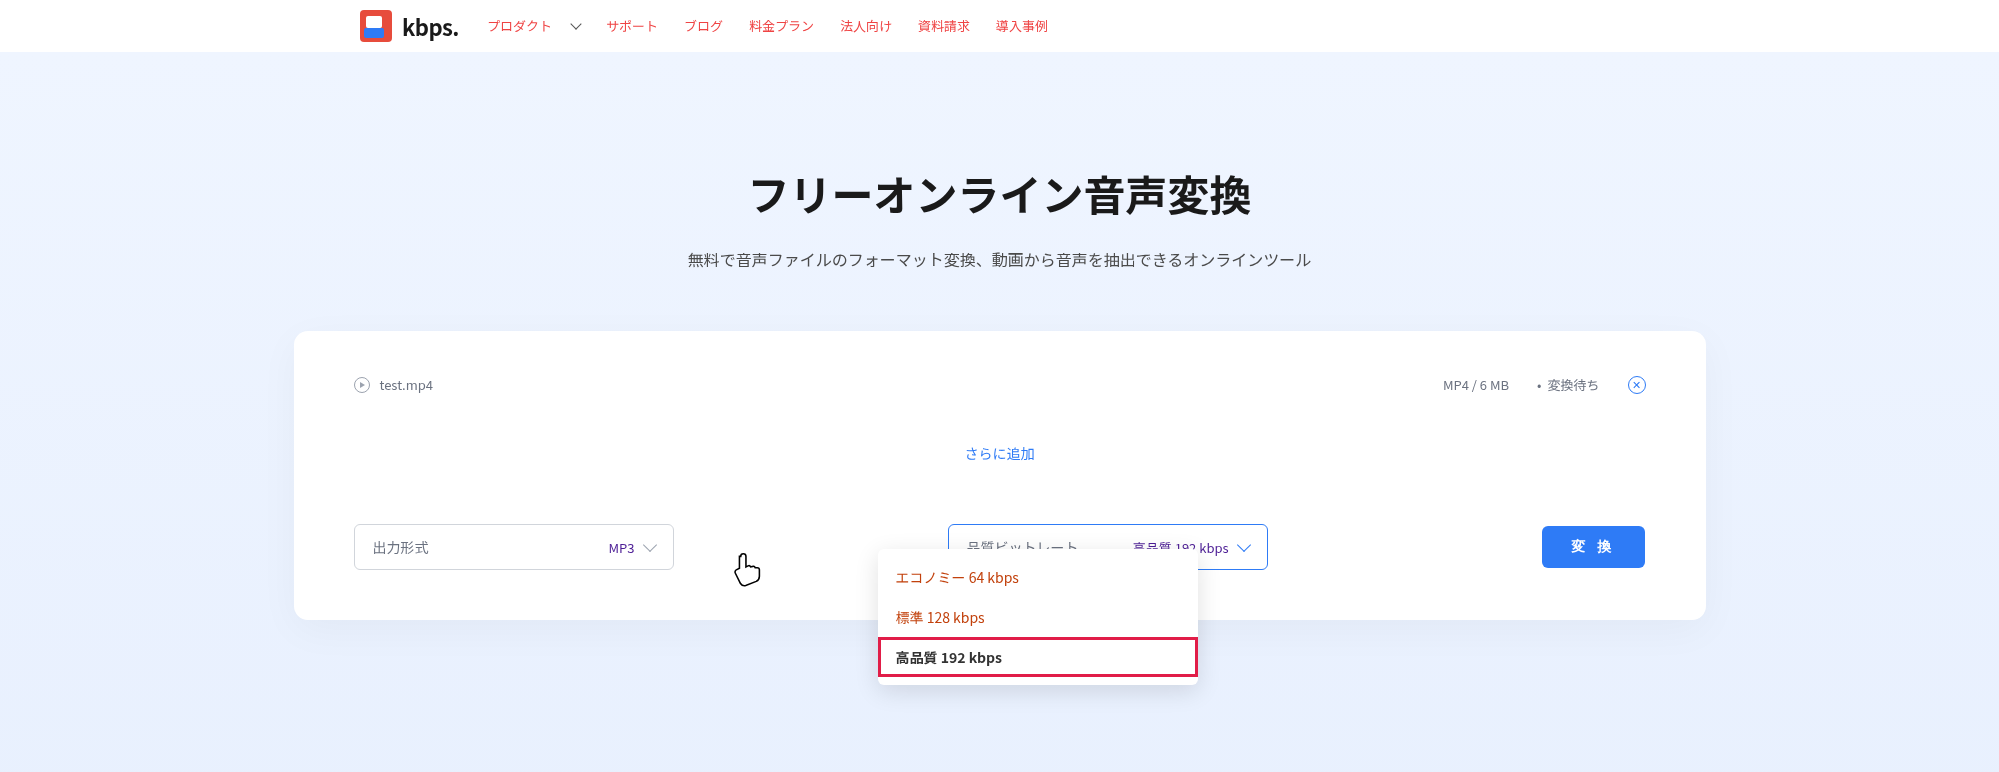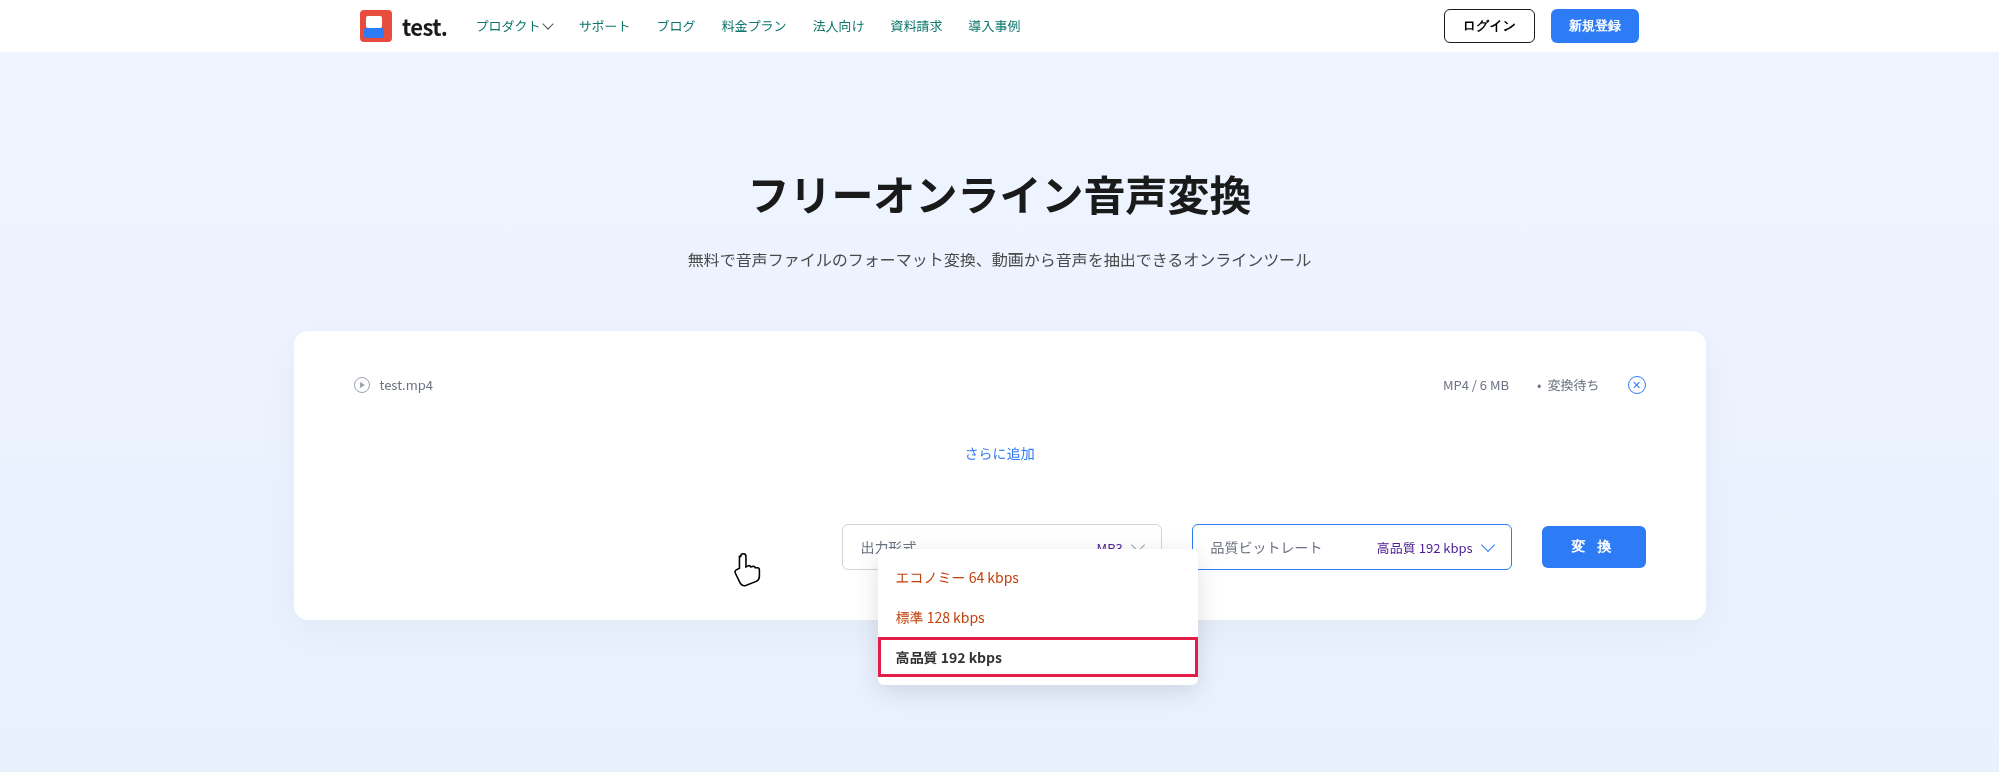--- a/index.html
+++ b/index.html
@@ -65,25 +65,25 @@
       font-weight: 700;
       letter-spacing: -0.5px;
     }
     .nav {
       display: flex;
       align-items: center;
       gap: 26px;
     }
     .nav-item {
       font-size: 13px;
-      color: #0f766e;
-      cursor: pointer;
-      display: flex;
-      align-items: center;
-      gap: 4px;
+      color: #ef4444;
+      cursor: pointer;
+      display: flex;
+      align-items: center;
+      gap: 20px;
     }
     .header-right {
       display: flex;
       align-items: center;
       gap: 16px;
     }
     .btn-outline {
       border: 1.5px solid #1a1a1a;
       background: #fff;
       padding: 7px 18px;
@@ -187,22 +187,22 @@
     }
     .add-more a {
       color: #2e7bf6;
       font-size: 14px;
       text-decoration: none;
       cursor: pointer;
     }
     .controls {
       display: flex;
       align-items: center;
-      justify-content: flex-end;
-      gap: 30px;
+      justify-content: space-between;
+      gap: 47px;
     }
     .select {
       border: 1px solid #d1d5db;
       border-radius: 6px;
       padding: 12px 18px;
       width: 320px;
       display: flex;
       align-items: center;
       justify-content: space-between;
       font-size: 14px;
@@ -284,38 +284,34 @@
       margin-right: 6px;
     }
   </style>
 </head>
 <body>
 
 <div class="header">
   <div class="header-left">
     <div class="logo">
       <div class="logo-icon"></div>
-      <div class="logo-text">test.</div>
+      <div class="logo-text">kbps.</div>
     </div>
     <div class="nav">
       <div class="nav-item">
         <span>プロダクト</span>
         <span class="nav-chevron"></span>
       </div>
       <div class="nav-item">サポート</div>
       <div class="nav-item">ブログ</div>
       <div class="nav-item">料金プラン</div>
       <div class="nav-item">法人向け</div>
       <div class="nav-item">資料請求</div>
       <div class="nav-item">導入事例</div>
     </div>
-  </div>
-  <div class="header-right">
-    <button class="btn-outline">ログイン</button>
-    <button class="btn-primary">新規登録</button>
   </div>
 </div>
 
 <div class="hero hero-wrap">
   <h1 class="heading">フリーオンライン音声変換</h1>
   <p class="subheading">無料で音声ファイルのフォーマット変換、動画から音声を抽出できるオンラインツール</p>
 
   <div class="card">
     <div class="file-row">
       <div class="file-left">

